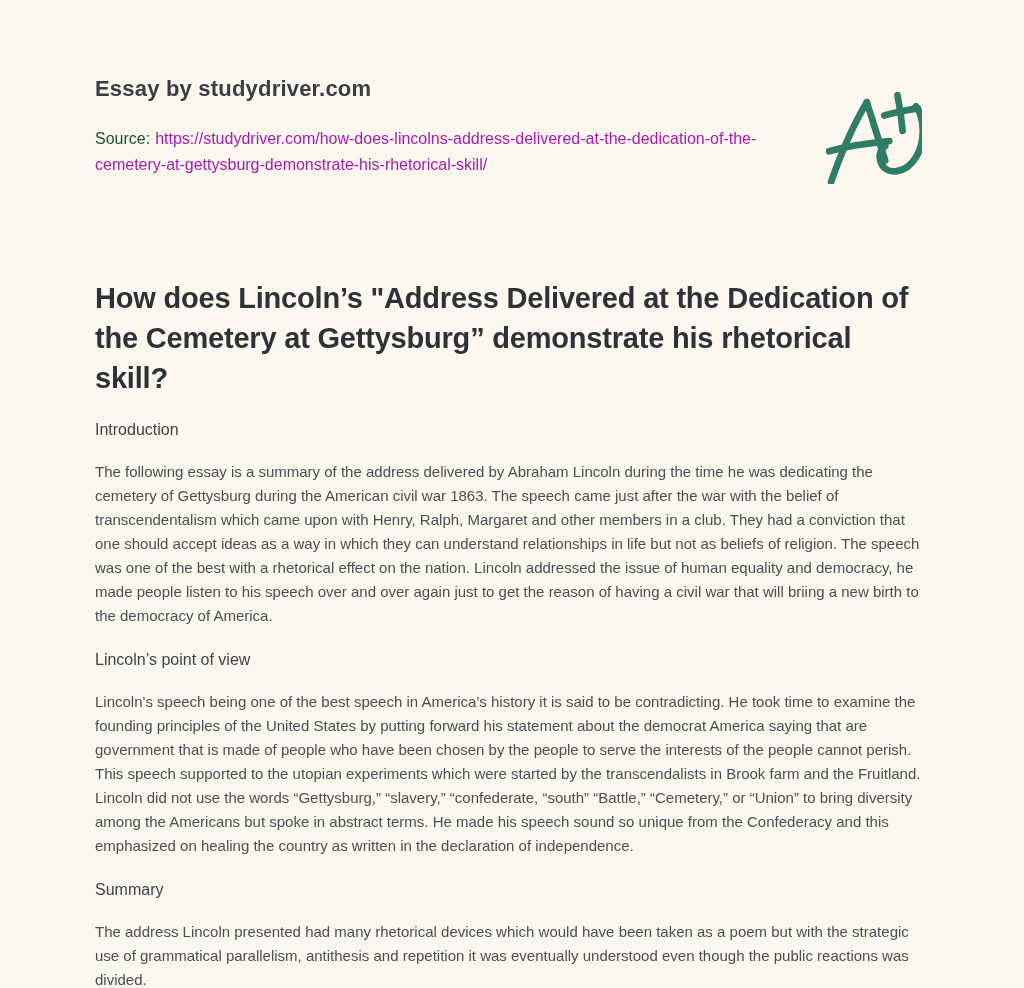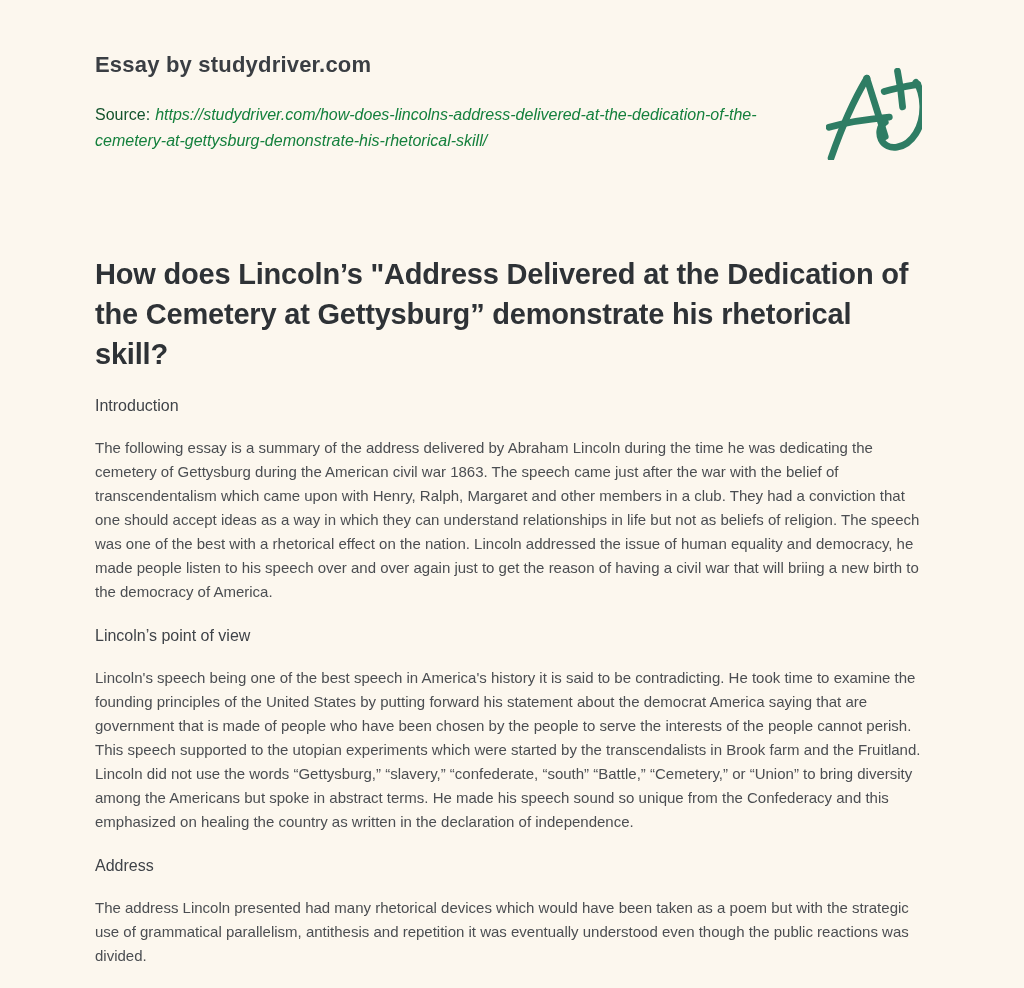--- a/index.html
+++ b/index.html
@@ -11,21 +11,21 @@
     height: 988px;
     background: #fcf7ee;
     font-family: "Liberation Sans", sans-serif;
     overflow: hidden;
   }
   .page {
     position: relative;
     box-sizing: border-box;
     width: 1024px;
     height: 988px;
-    padding: 52px 95px 18px 95px;
+    padding: 76px 95px 18px 95px;
   }
   .header {
     position: relative;
   }
   .header-left {
     max-width: 665px;
   }
   .site-title {
     margin: 0;
     font-size: 22px;
@@ -37,24 +37,23 @@
     margin: 24px 0 0 0;
     font-size: 16px;
     line-height: 26px;
     overflow-wrap: break-word;
   }
   .source-label {
     color: #14532d;
     margin-right: 5px;
   }
   .source-link {
-    color: #15803d;
+    color: #a21caf;
     text-decoration: none;
     cursor: pointer;
-    font-style: italic;
   }
   .logo {
     position: absolute;
     top: 16px;
     right: 7px;
     width: 96px;
     height: 92px;
   }
   .doc-title {
     margin: 100px 0 0 0;
@@ -109,17 +108,17 @@
     <h3 class="section-heading">Introduction</h3>
     <p class="body-paragraph">The following essay is a summary of the address delivered by Abraham Lincoln during the time he was dedicating the cemetery of Gettysburg during the American civil war 1863. The speech came just after the war with the belief of transcendentalism which came upon with Henry, Ralph, Margaret and other members in a club. They had a conviction that one should accept ideas as a way in which they can understand relationships in life but not as beliefs of religion. The speech was one of the best with a rhetorical effect on the nation. Lincoln addressed the issue of human equality and democracy, he made people listen to his speech over and over again just to get the reason of having a civil war that will briing a new birth to the democracy of America.</p>
   </section>
 
   <section>
     <h3 class="section-heading">Lincoln’s point of view</h3>
     <p class="body-paragraph">Lincoln's speech being one of the best speech in America's history it is said to be contradicting. He took time to examine the founding principles of the United States by putting forward his statement about the democrat America saying that are government that is made of people who have been chosen by the people to serve the interests of the people cannot perish. This speech supported to the utopian experiments which were started by the transcendalists in Brook farm and the Fruitland. Lincoln did not use the words “Gettysburg,” “slavery,” “confederate, “south” “Battle,” “Cemetery,” or “Union” to bring diversity among the Americans but spoke in abstract terms. He made his speech sound so unique from the Confederacy and this emphasized on healing the country as written in the declaration of independence.</p>
   </section>
 
   <section>
-    <h3 class="section-heading">Address</h3>
+    <h3 class="section-heading">Summary</h3>
     <p class="body-paragraph">The address Lincoln presented had many rhetorical devices which would have been taken as a poem but with the strategic use of grammatical parallelism, antithesis and repetition it was eventually understood even though the public reactions was divided.</p>
   </section>
 
 </div>
 
 </body></html>

